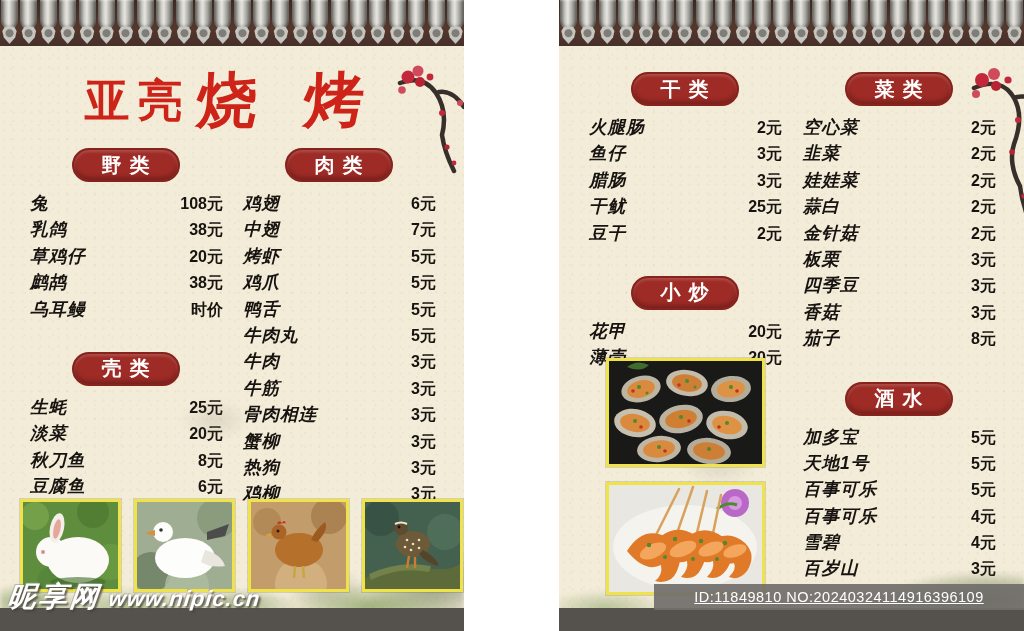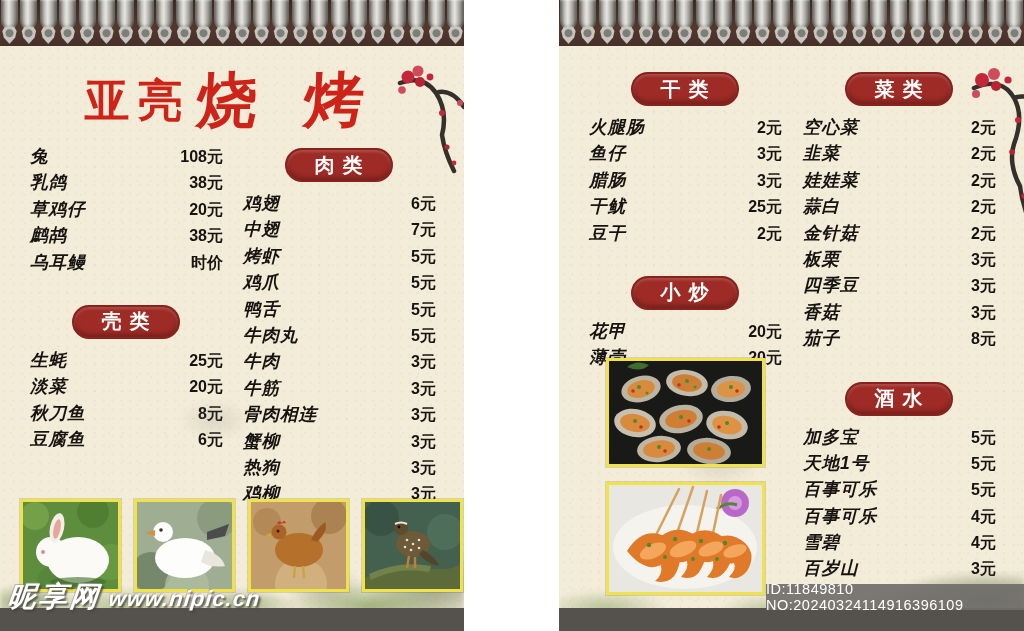--- a/index.html
+++ b/index.html
@@ -81,23 +81,23 @@
   .speckle { position:absolute; z-index:0; pointer-events:none; filter:blur(3px);
     background:radial-gradient(closest-side, rgba(120,115,105,.18), transparent); border-radius:50%; }
 
   
   .bottom-bar { position:absolute; left:0; right:0; bottom:0; height:23px; background:#55514d; z-index:4; }
   .watermark { position:absolute; left:8px; top:578px; z-index:6; display:flex; align-items:baseline; gap:8px;
     color:#fff; font-style:italic; font-weight:800; transform:skewX(-6deg);
     text-shadow:2px 2px 2px rgba(70,65,60,.85), -1px -1px 0 rgba(150,150,150,.6); }
   .wm-site { font-size:28px; letter-spacing:3px; }
   .wm-url  { font-size:22px; letter-spacing:1px; }
-  .id-box { position:absolute; right:0; top:584px; width:258px; height:26px; z-index:6;
+  .id-box { position:absolute; right:0; top:584px; width:370px; height:26px; z-index:6;
     background:rgba(113,110,106,.92); color:#fff; font-size:14.5px;
-    display:flex; align-items:center; justify-content:center; letter-spacing:.5px; }
+    display:flex; align-items:center; justify-content:center; letter-spacing:.5px;text-decoration:underline; }
 </style>
 </head>
 <body>
 
 <div class="stage">
 
   <section class="panel panel-left">
     <div class="roof">
         <i class="tile"></i>
         <i class="tile"></i>
@@ -138,20 +138,21 @@
       <circle cx="64" cy="108" r="2.4" fill="#c2283a"></circle>
     </svg>
 
     <h1 class="title">
       <span class="t1">亚亮</span>
       <span class="t2">烧 烤</span>
     </h1>
 
     <div class="cols">
       <div class="col">
+        <div class="badge badge-top">野类</div>
         <div class="list">
             <div class="mi">
               <span class="mi-n">兔</span>
               <span class="mi-p">108元</span>
             </div>
             <div class="mi">
               <span class="mi-n">乳鸽</span>
               <span class="mi-p">38元</span>
             </div>
             <div class="mi">

